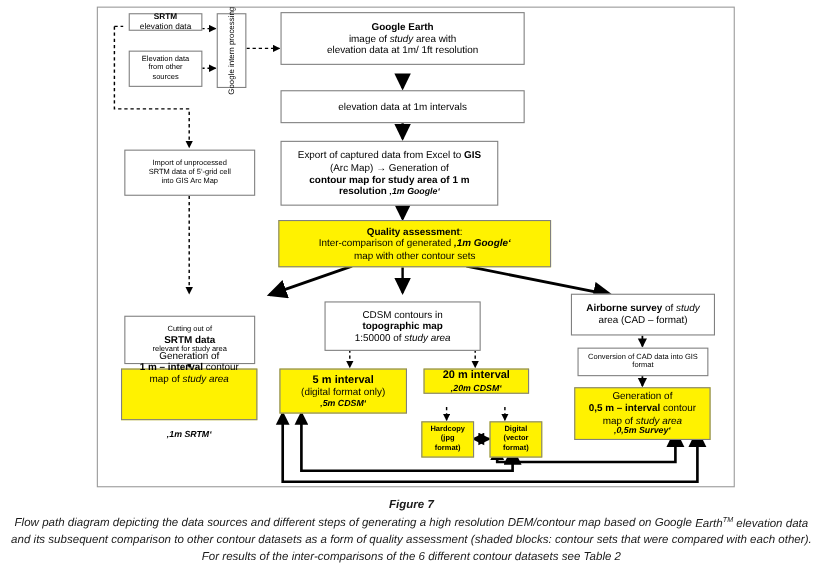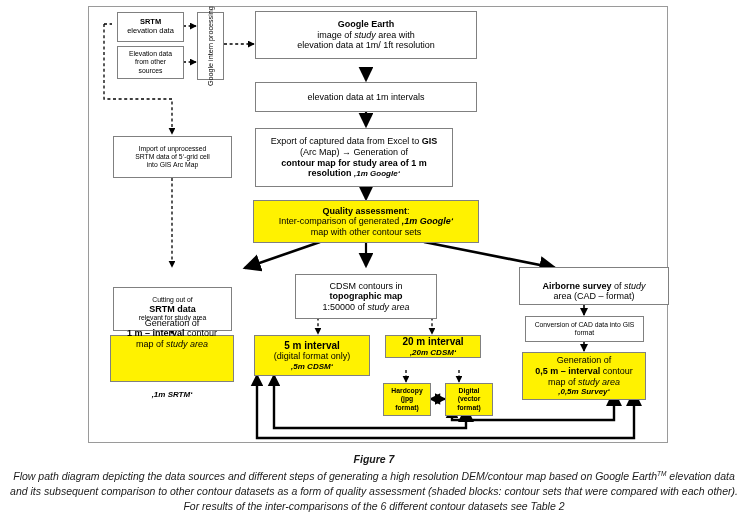--- a/index.html
+++ b/index.html
@@ -120,21 +120,21 @@
 
     <path d="M584,341 L584,351" stroke="#000" stroke-width="1.6" fill="none" marker-end="url(#ahs)"></path>
 
     <path d="M257,376 L257,438 L634,438 L634,392" stroke="#000" stroke-width="2.4" fill="none" marker-start="url(#ahsB)" marker-end="url(#ahb)" transform="translate(0,0)"></path>
 
     <path d="M274,376 L274,428 L466,428 L466,408" stroke="#000" stroke-width="2.4" fill="none" marker-start="url(#ahsB)" marker-end="url(#ahb)"></path>
 
     <path d="M452,408 L452,420 L614,420 L614,392" stroke="#000" stroke-width="2.4" fill="none" marker-start="url(#ahsB)" marker-end="url(#ahb)"></path>
   </svg>
 
-  <div class="box" style="left:117px;top:12px;width:67px;height:30px;">
+  <div class="box" style="left:117px;top:12px;width:67px;height:16px;">
     <div class="inner">
       <div class="b sm">SRTM</div>
       <div class="sm">elevation data</div>
     </div>
   </div>
 
   <div class="box" style="left:117px;top:46px;width:67px;height:33px;">
     <div class="inner">
       <div class="xs">Elevation data</div>
       <div class="xs">from other</div>
@@ -170,21 +170,21 @@
   </div>
 
   <div class="box" style="left:113px;top:136px;width:119px;height:42px;">
     <div class="inner">
       <div class="xs">Import of unprocessed</div>
       <div class="xs">SRTM data of 5‘-grid cell</div>
       <div class="xs">into GIS Arc Map</div>
     </div>
   </div>
 
-  <div class="box yellow" style="left:253px;top:200px;width:226px;height:43px;">
+  <div class="box yellow" style="left:253px;top:200px;width:248px;height:43px;">
     <div class="inner">
       <div class="md"><span class="b">Quality assessment</span><span>:</span></div>
       <div class="md"><span>Inter-comparison of generated </span><span class="bi">‚1m Google‘</span></div>
       <div class="md">map with other contour sets</div>
     </div>
   </div>
 
   <div class="box" style="left:113px;top:268px;width:119px;height:44px;margin-top:19px;">
     <div class="inner">
       <div class="xs">Cutting out of</div>
@@ -194,21 +194,21 @@
   </div>
 
   <div class="box" style="left:295px;top:274px;width:142px;height:45px;">
     <div class="inner">
       <div class="md">CDSM contours in</div>
       <div class="b md">topographic map</div>
       <div class="md"><span>1:50000 of </span><span class="i">study area</span></div>
     </div>
   </div>
 
-  <div class="box" style="left:519px;top:267px;width:150px;height:38px;align-items:flex-end;">
+  <div class="box" style="left:519px;top:267px;width:131px;height:38px;">
     <div class="inner">
       <div class="md"><span class="b">Airborne survey</span><span> of </span><span class="i">study</span></div>
       <div class="md">area (CAD – format)</div>
     </div>
   </div>
 
   <div class="box" style="left:525px;top:316px;width:119px;height:26px;">
     <div class="inner">
       <div class="xs">Conversion of CAD data into GIS</div>
       <div class="xs">format</div>

